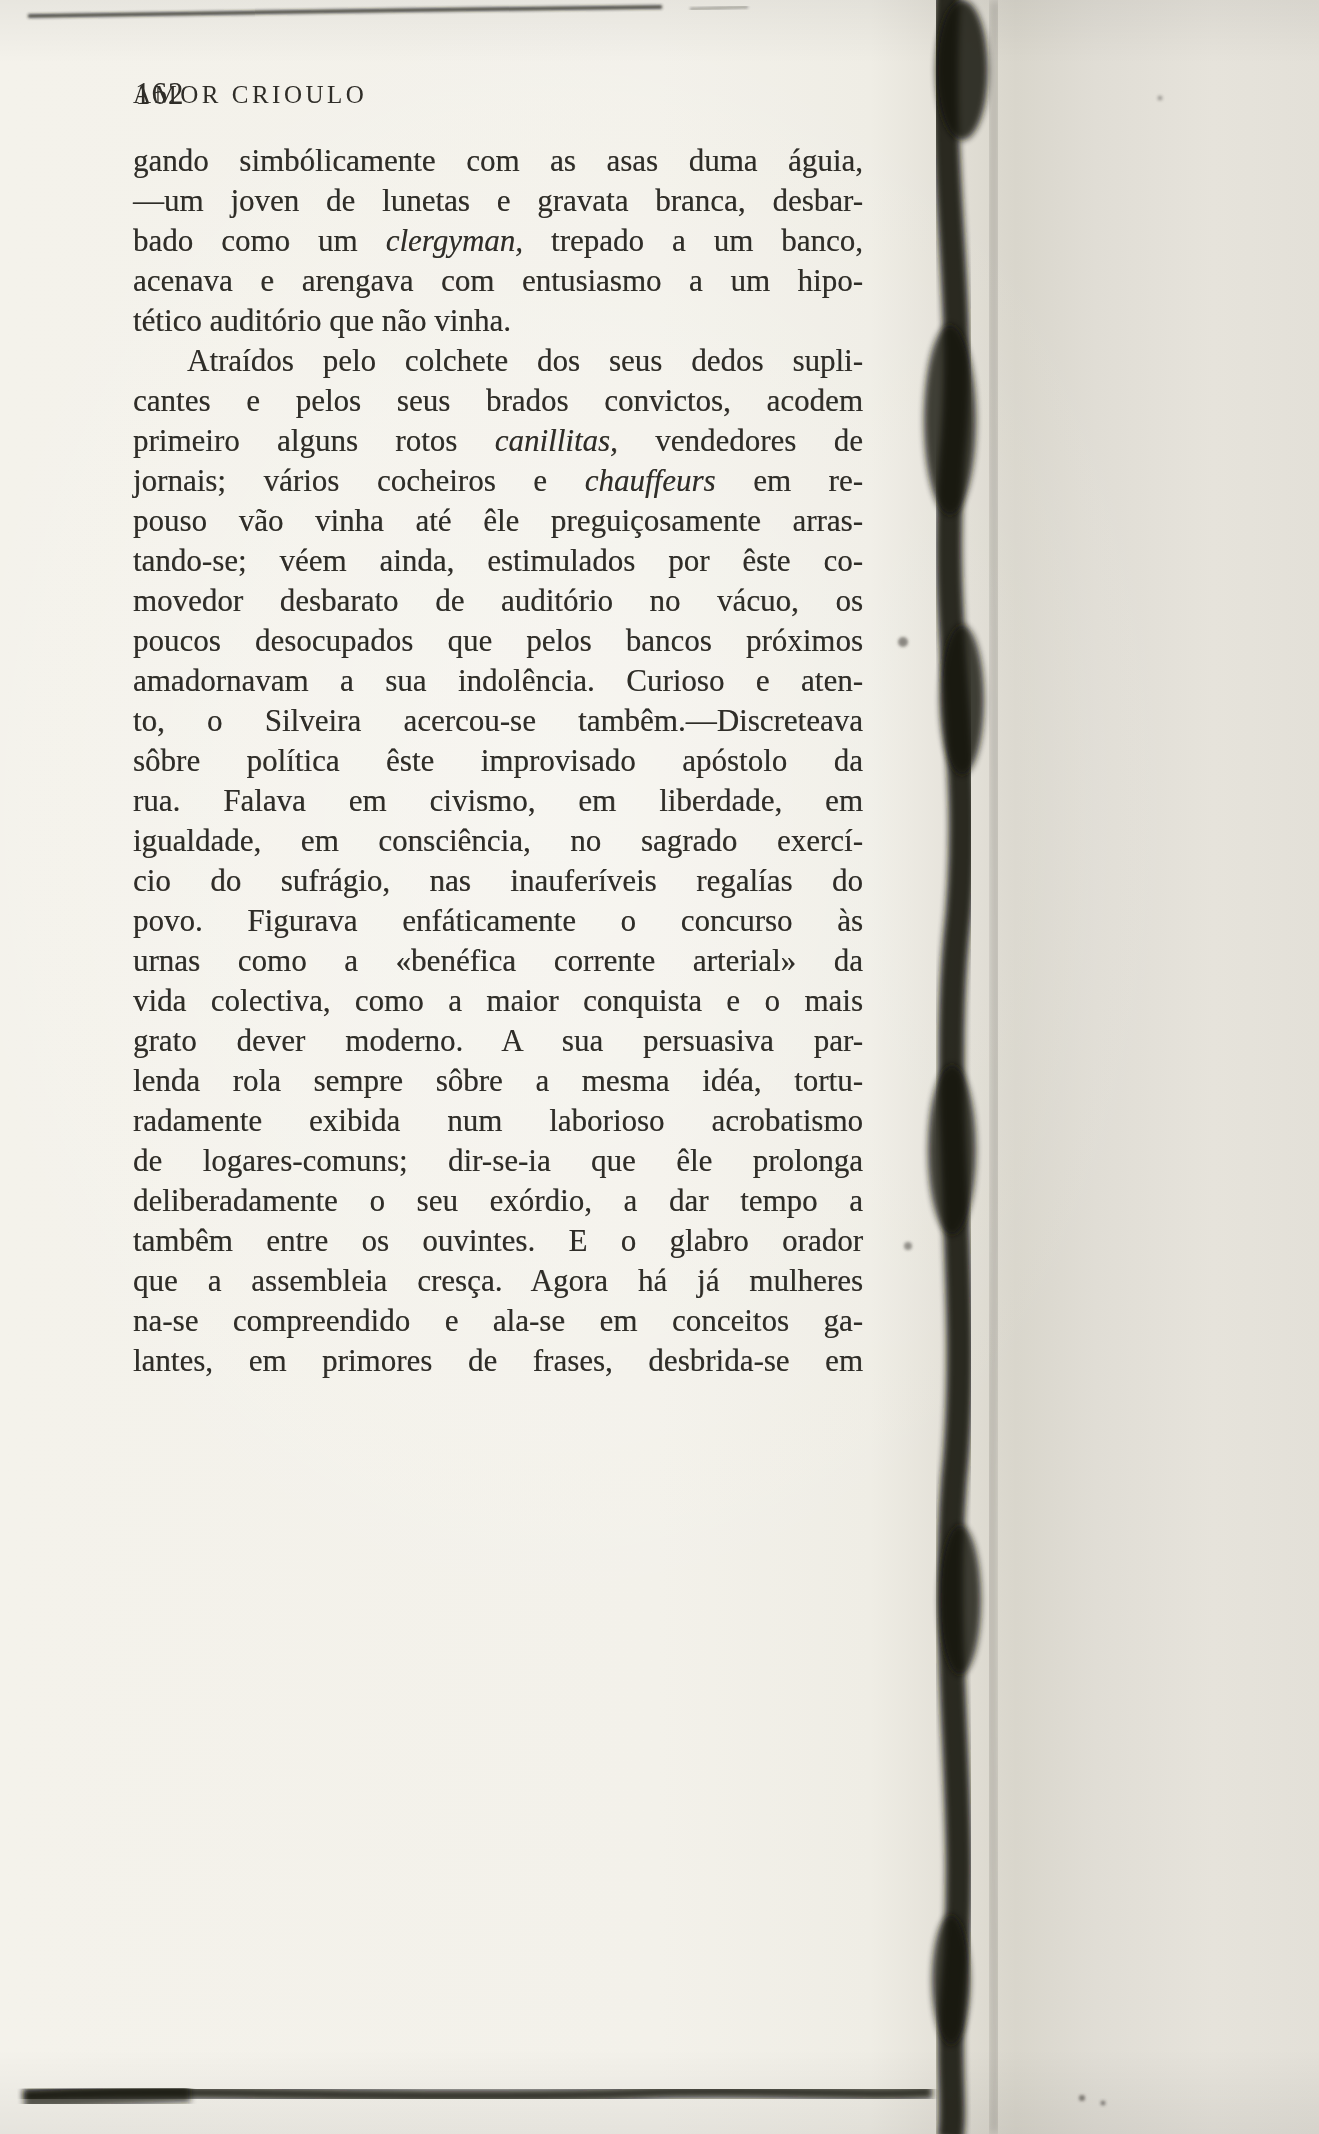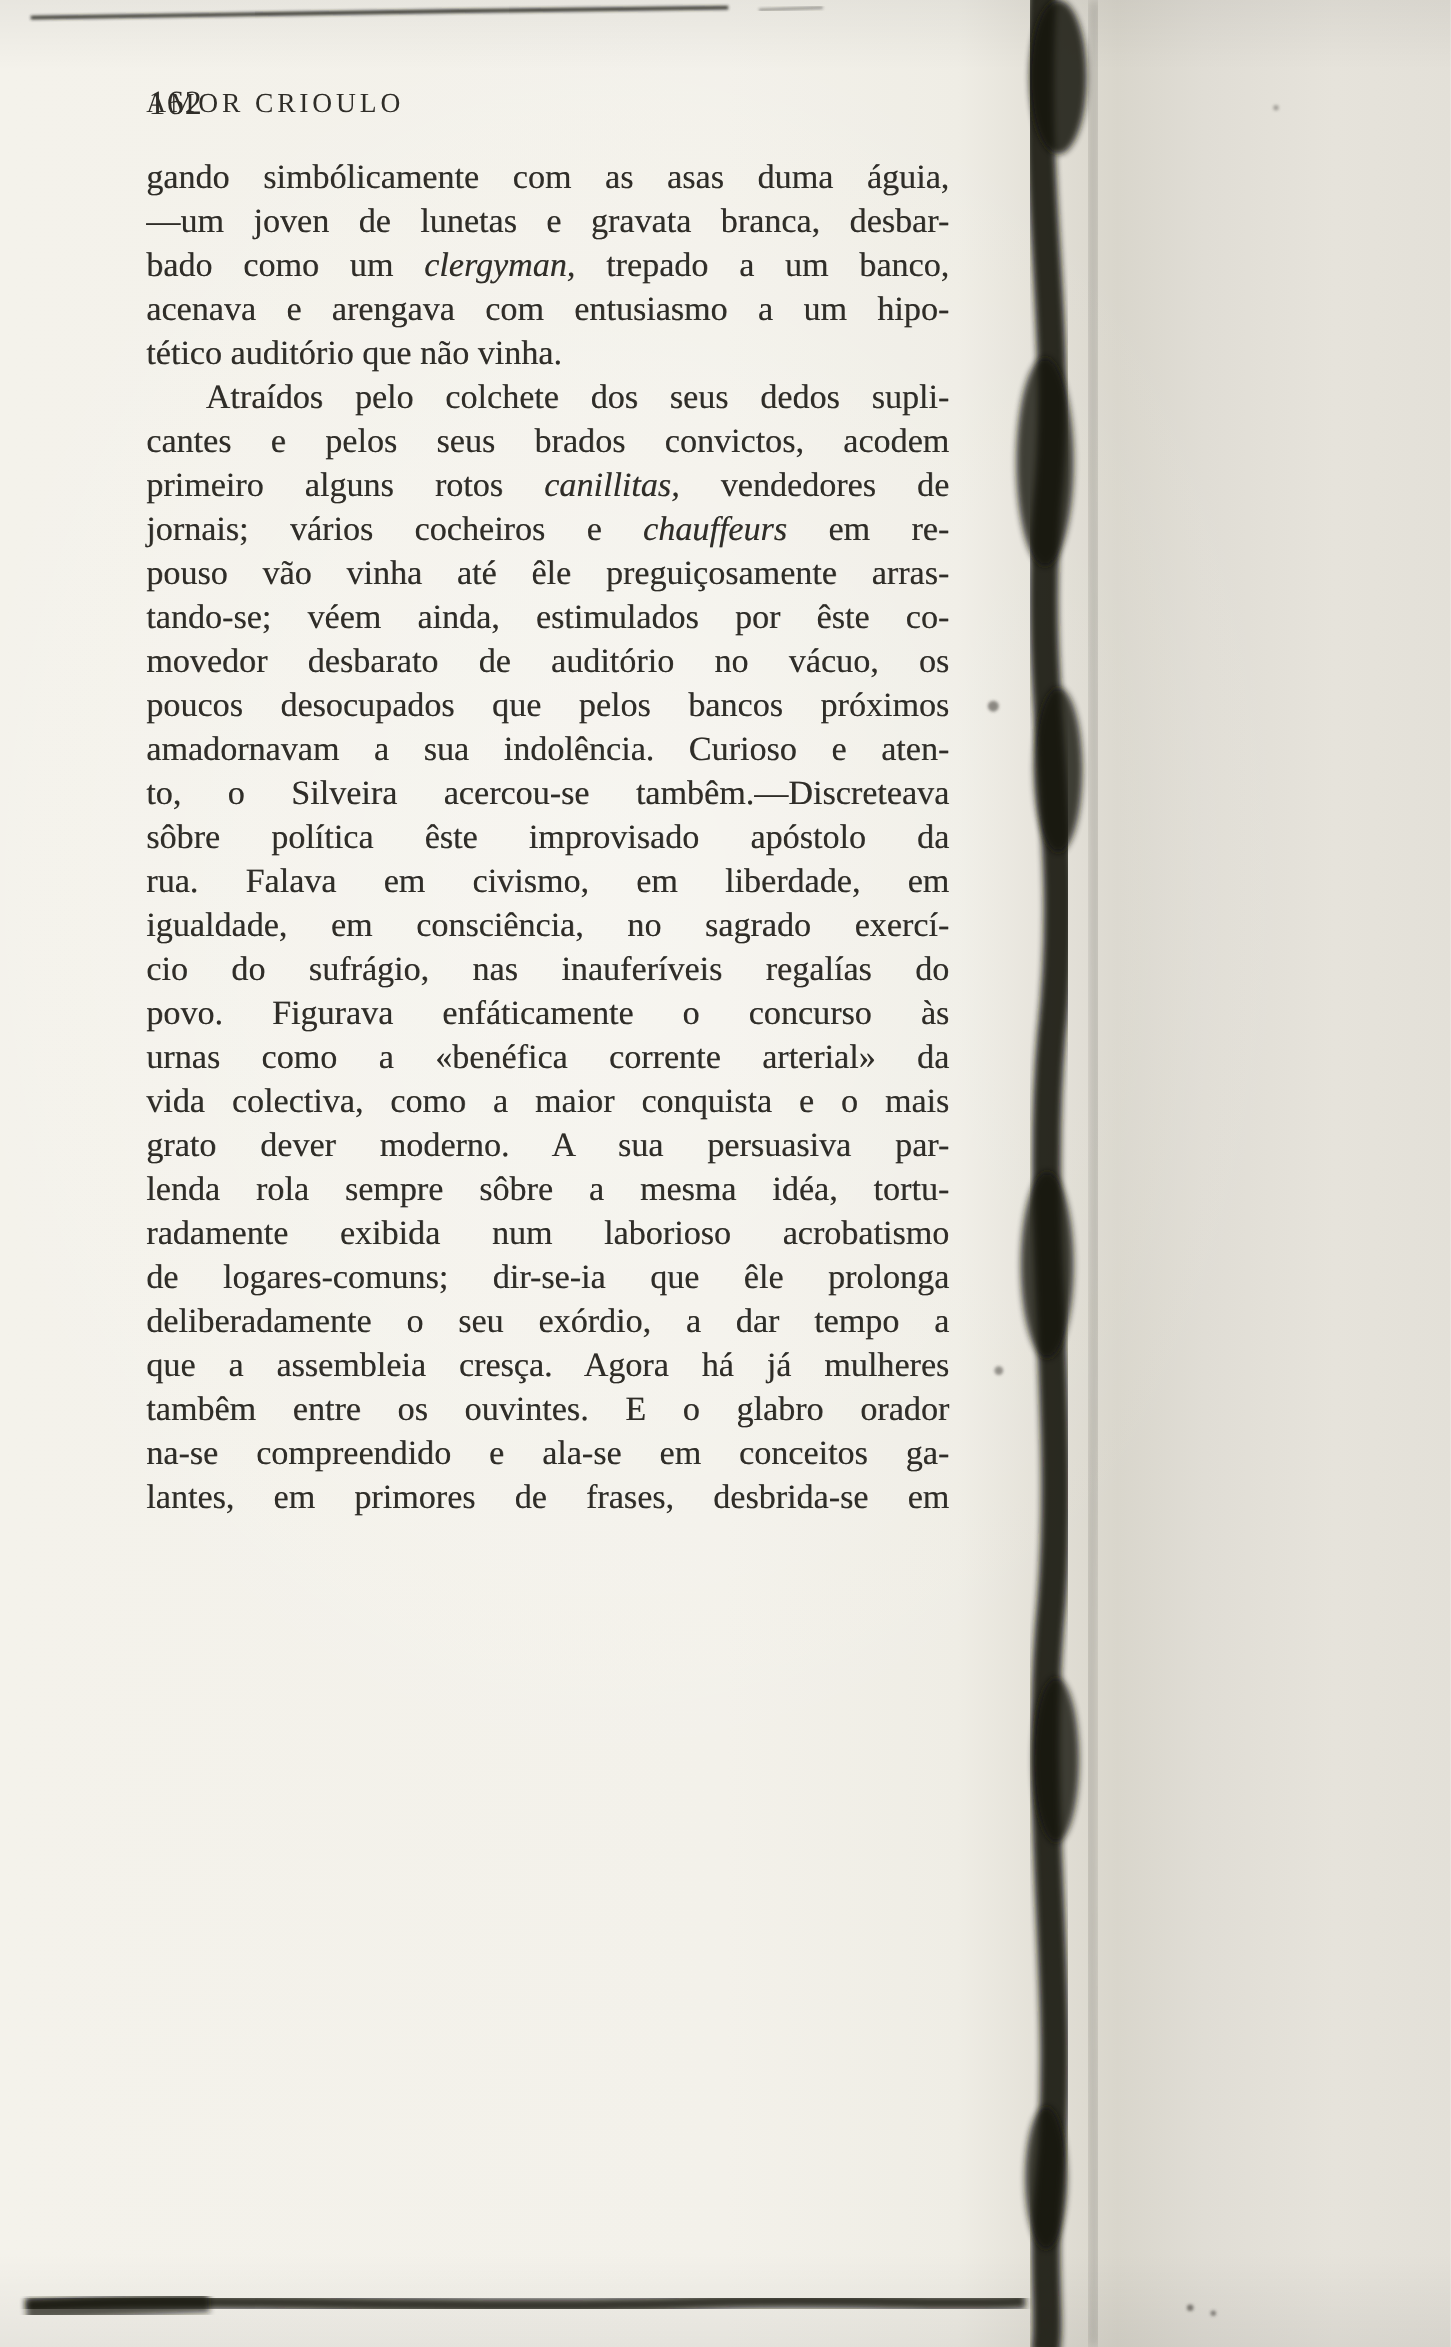--- a/index.html
+++ b/index.html
@@ -79,22 +79,22 @@
       <div class="line"><span>igualdade, em consciência, no sagrado exercí-</span></div>
       <div class="line"><span>cio do sufrágio, nas inauferíveis regalías do</span></div>
       <div class="line"><span>povo. Figurava enfáticamente o concurso às</span></div>
       <div class="line"><span>urnas como a «benéfica corrente arterial» da</span></div>
       <div class="line"><span>vida colectiva, como a maior conquista e o mais</span></div>
       <div class="line"><span>grato dever moderno. A sua persuasiva par-</span></div>
       <div class="line"><span>lenda rola sempre sôbre a mesma idéa, tortu-</span></div>
       <div class="line"><span>radamente exibida num laborioso acrobatismo</span></div>
       <div class="line"><span>de logares-comuns; dir-se-ia que êle prolonga</span></div>
       <div class="line"><span>deliberadamente o seu exórdio, a dar tempo a</span></div>
+      <div class="line"><span>tambêm entre os ouvintes. E o glabro orador</span></div>
       <div class="line"><span>que a assembleia cresça. Agora há já mulheres</span></div>
-      <div class="line"><span>tambêm entre os ouvintes. E o glabro orador</span></div>
       <div class="line"><span>na-se compreendido e ala-se em conceitos ga-</span></div>
       <div class="line"><span>lantes, em primores de frases, desbrida-se em</span></div>
     </div>
 
   <svg class="scan-artifacts" viewBox="0 0 1319 2134" xmlns="http://www.w3.org/2000/svg" aria-hidden="true">
     <defs>
       <filter id="b1" x="-50%" y="-50%" width="200%" height="200%">
           <feGaussianBlur stdDeviation="3"></feGaussianBlur>
         </filter>
       <filter id="b2" x="-50%" y="-50%" width="200%" height="200%">

